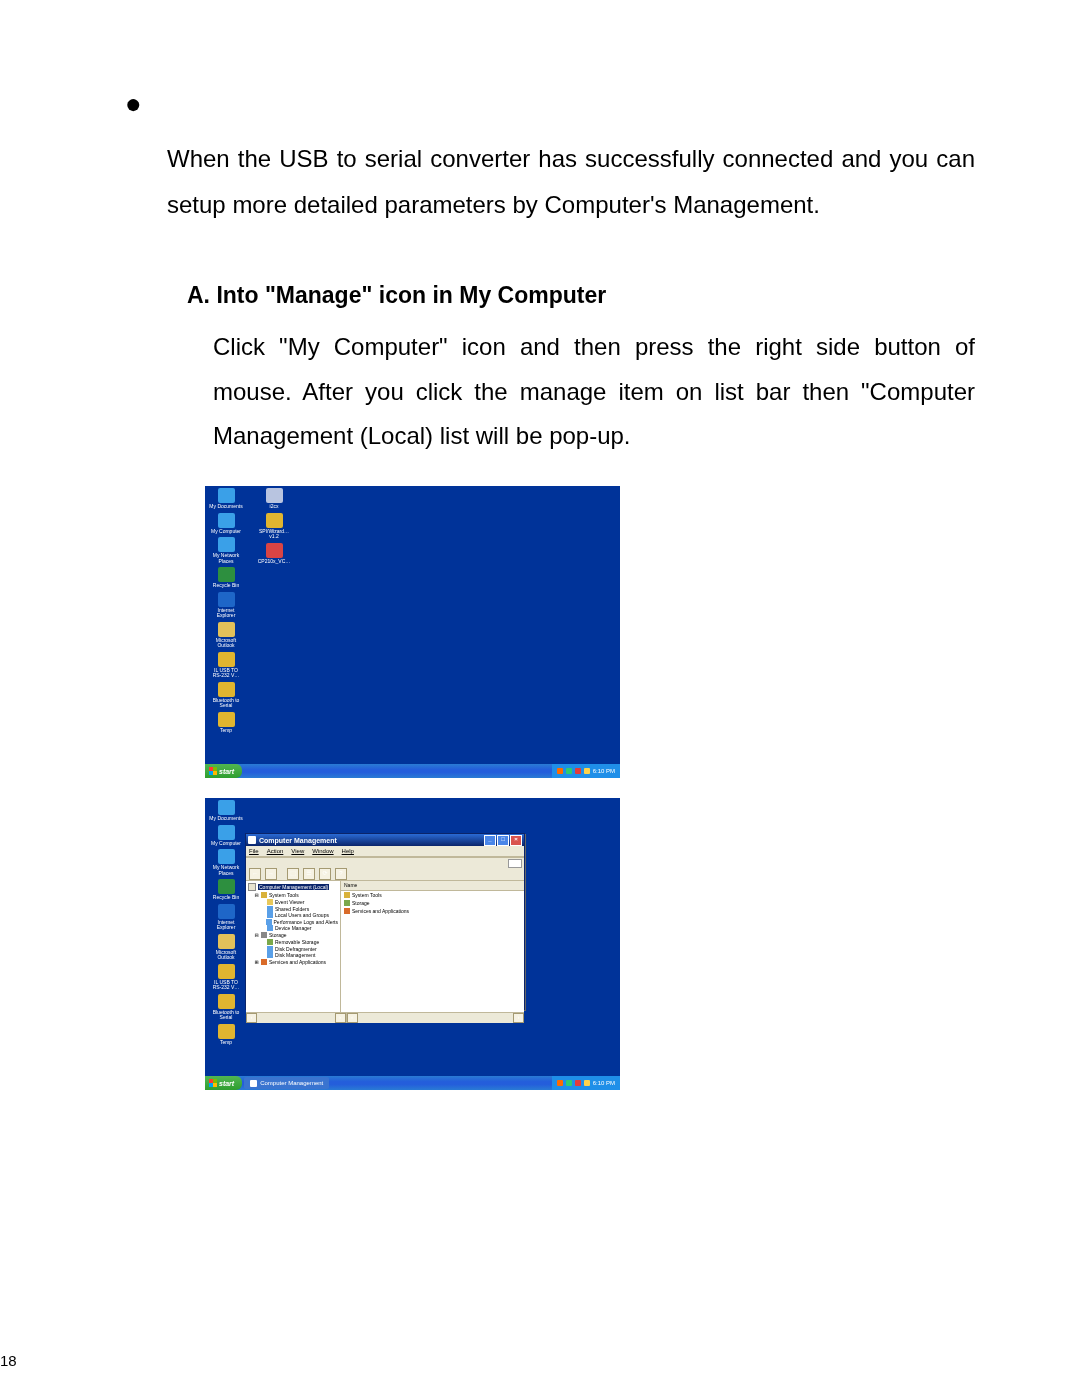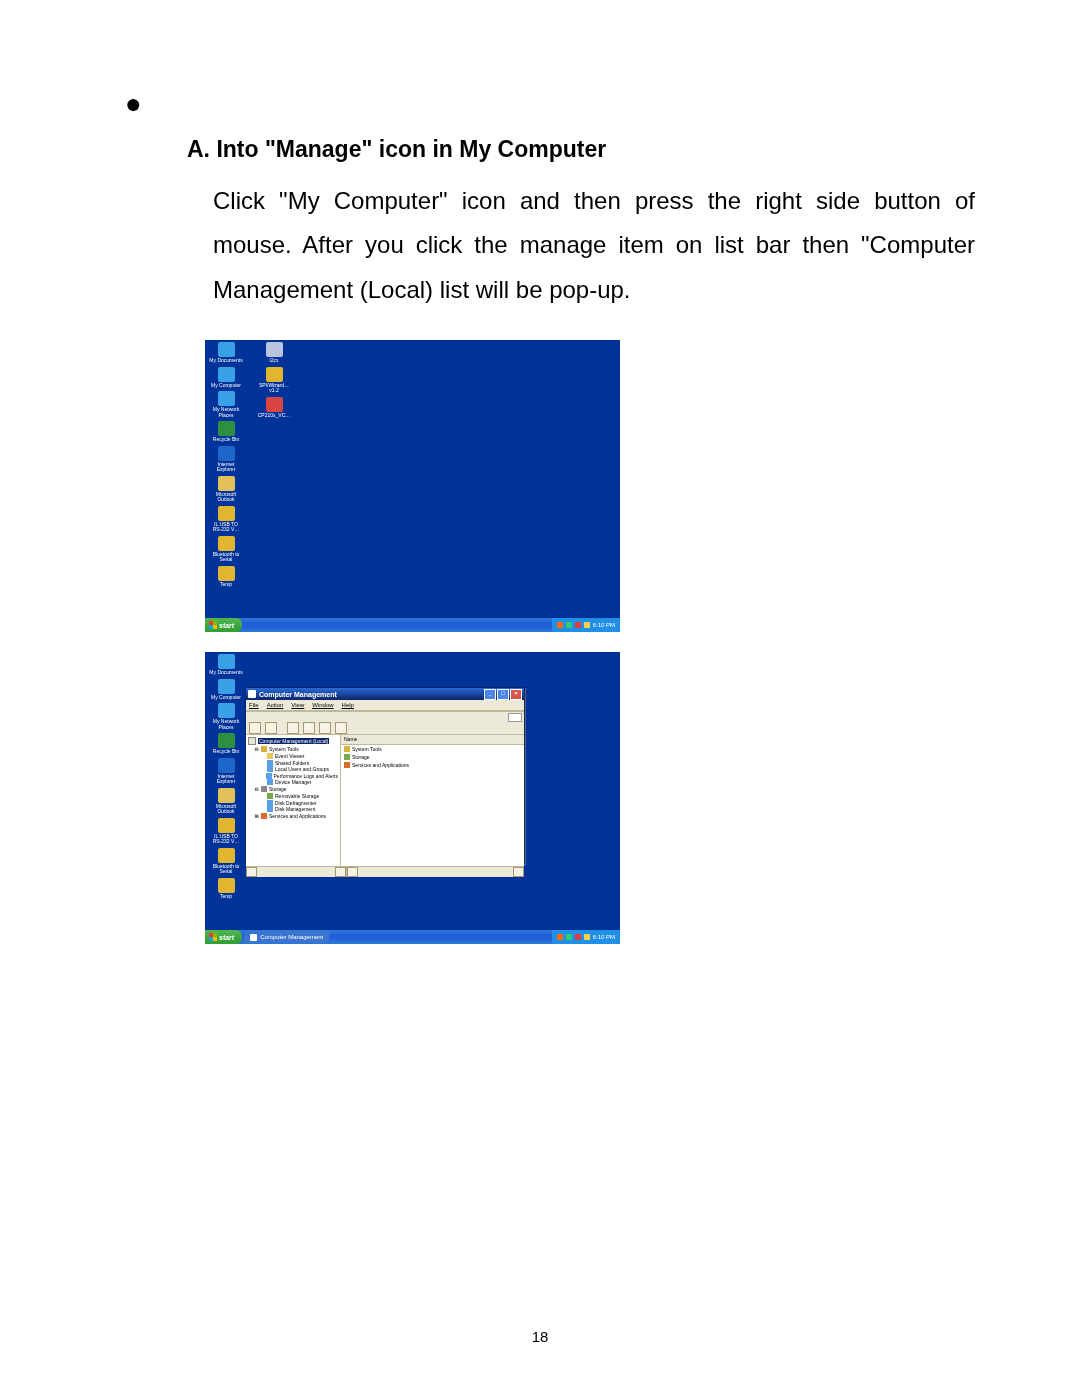--- a/index.html
+++ b/index.html
@@ -291,37 +291,37 @@
   .cm-inbar .nbtn {
     width: 12px;
     height: 7px;
     background: #fff;
     border: 1px solid #999;
     font-size:4px;
   }
 
   .page-number {
     position: absolute;
-    bottom: 52px;
+    bottom: 28px;
     left: 0;
     right: 0;
-    text-align: center;
     font-size: 15px;
     color: #000;
   }
 </style>
 </head>
 <body>
 
 <div class="page">
 
   <h2 class="section-heading">
     <span class="bullet">●</span>
   </h2>
 
+  <p class="intro-para">When the USB to serial converter has successfully connected and you can setup more detailed parameters by Computer's Management.</p>
 
   <div class="sub-heading">A.  Into "Manage" icon in My Computer</div>
 
   <p class="sub-para">Click "My Computer" icon and then press the right side button of mouse. After you click the manage item on list bar then "Computer Management (Local) list will be pop-up.</p>
 
   <div class="shot">
     <div class="desktop-icons">
       <div class="icon-col" id="col1-a">
           <div class="dicon">
             <div class="box" style="background: rgb(58, 160, 232);"></div>

